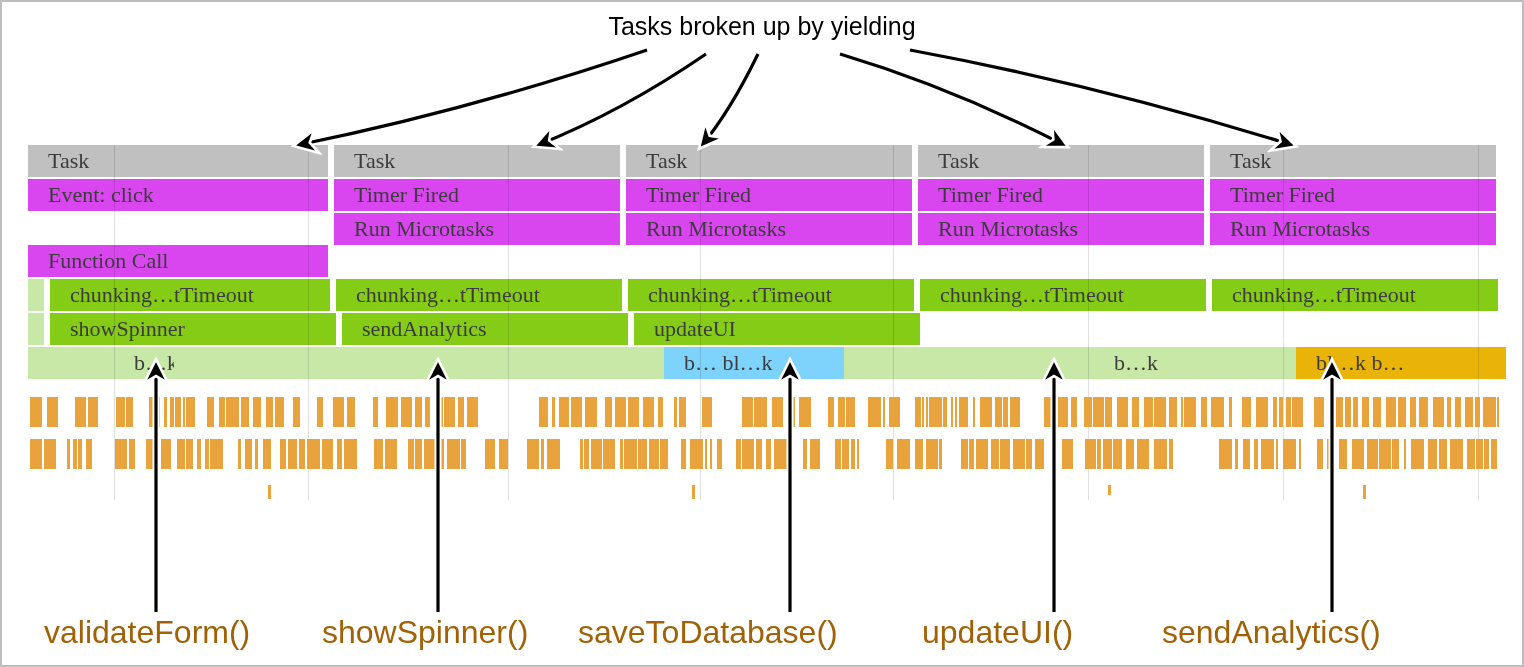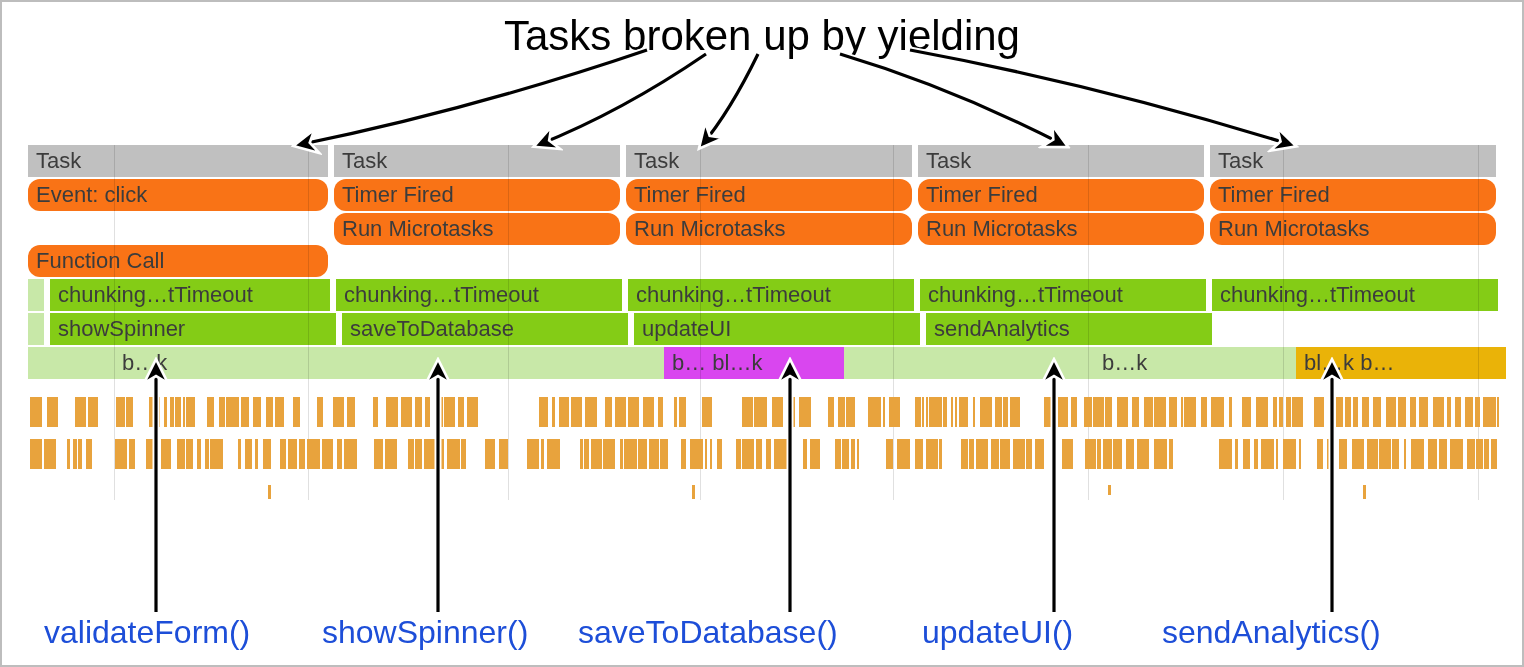--- a/index.html
+++ b/index.html
@@ -1,31 +1,31 @@
 <!DOCTYPE html>
 <html><head>
 <meta charset="utf-8">
 <style>
   * { box-sizing: border-box; margin: 0; padding: 0; }
   html, body { width: 1524px; height: 667px; font-family: Arial, Helvetica, sans-serif; background: #fff; }
   .frame { position: relative; width: 1524px; height: 667px; border: 2px solid #bdbdbd; background: #fff; overflow: hidden; }
 
-  .title { position: absolute; top: 10px; left: 0; width: 100%; text-align: center; font-size: 42px; color: #000; }
+  .title { position: absolute; top: 10px; left: 0; width: 100%; text-align: center; font-size: 25px; color: #000; }
 
   .timeline { position: absolute; left: 26px; top: 143px; width: 1472px; }
 
   .row { display: flex; gap: 6px; margin-bottom: 2px; }
-  .block { height: 32px; display: flex; align-items: center; padding: 0 8px; font-size: 22px; color: #3c3c3c; white-space: nowrap; overflow: hidden; text-overflow: clip; }
+  .block { height: 32px; display: flex; align-items: center; padding: 0 20px; font-size: 22px; color: #3c3c3c; white-space: nowrap; overflow: hidden; text-overflow: clip; font-family: Liberation Serif, serif; }
   .gray   { background: #c0c0c0; }
-  .orange { background: #f97316; border-radius: 12px; }
+  .orange { background: #d946ef; }
   .green  { background: #84cc16; }
 
   .microbars { position: absolute; left: 26px; top:395px; width:1472px; height:105px; }
 
-  .bot-label { position:absolute; bottom:14px; font-size:32px; color:#1d4ed8; white-space:nowrap; }
+  .bot-label { position:absolute; bottom:14px; font-size:32px; color:#a16207; white-space:nowrap; }
 
   svg.overlay { position:absolute; left:0; top:0; width:1524px; height:667px; pointer-events:none; }
 
   .gridlines { position:absolute; left:26px; top:143px; width:1472px; height:355px; pointer-events:none; }
   .vline { position:absolute; top:0; bottom:0; width:1px; background:rgba(0,0,0,.12); }
 </style>
 </head>
 <body>
 
 <div class="frame">
@@ -58,28 +58,27 @@
         <div style="width: 16px; flex: 0 0 16px; height: 32px; background: rgb(200, 232, 168);"></div>
         <div class="block green" style="width: 280px; flex: 0 0 280px;">chunking…tTimeout</div>
         <div class="block green" style="width: 286px; flex: 0 0 286px;">chunking…tTimeout</div>
         <div class="block green" style="width: 286px; flex: 0 0 286px;">chunking…tTimeout</div>
         <div class="block green" style="width: 286px; flex: 0 0 286px;">chunking…tTimeout</div>
         <div class="block green" style="width: 286px; flex: 0 0 286px;">chunking…tTimeout</div>
       </div>
       <div class="row">
         <div style="width: 16px; flex: 0 0 16px; height: 32px; background: rgb(200, 232, 168);"></div>
         <div class="block green" style="width: 286px; flex: 0 0 286px;">showSpinner</div>
-        <div class="block green" style="width: 286px; flex: 0 0 286px;">saveToDatabase</div>
+        <div class="block green" style="width: 286px; flex: 0 0 286px;">sendAnalytics</div>
         <div class="block green" style="width: 286px; flex: 0 0 286px;">updateUI</div>
-        <div class="block green" style="width: 286px; flex: 0 0 286px;">sendAnalytics</div>
       </div>
       <div class="row" style="position: relative; height: 24px;">
         <div style="position: absolute; left: 0px; right: 0px; height: 32px; background: rgb(200, 232, 168); opacity: 1;"></div>
         <div class="block green" style="position: absolute; left: 86px; width: 60px; height: 32px; background: rgb(200, 232, 168);">b…k</div>
-        <div class="block green" style="position: absolute; left: 636px; width: 180px; height: 32px; background: #d946ef;">b…   bl…k</div>
+        <div class="block green" style="position: absolute; left: 636px; width: 180px; height: 32px; background: #7dd3fc;">b…   bl…k</div>
         <div class="block green" style="position: absolute; left: 1066px; width: 70px; height: 32px; background: rgb(200, 232, 168);">b…k</div>
         <div class="block green" style="position: absolute; left: 1268px; width: 210px; height: 32px; background: #eab308;">bl…k         b…</div>
       </div>
     </div>
 
   <div class="gridlines">
     <div class="vline" style="left:86px"></div>
     <div class="vline" style="left:280px"></div>
     <div class="vline" style="left:480px"></div>
     <div class="vline" style="left:672px"></div>

